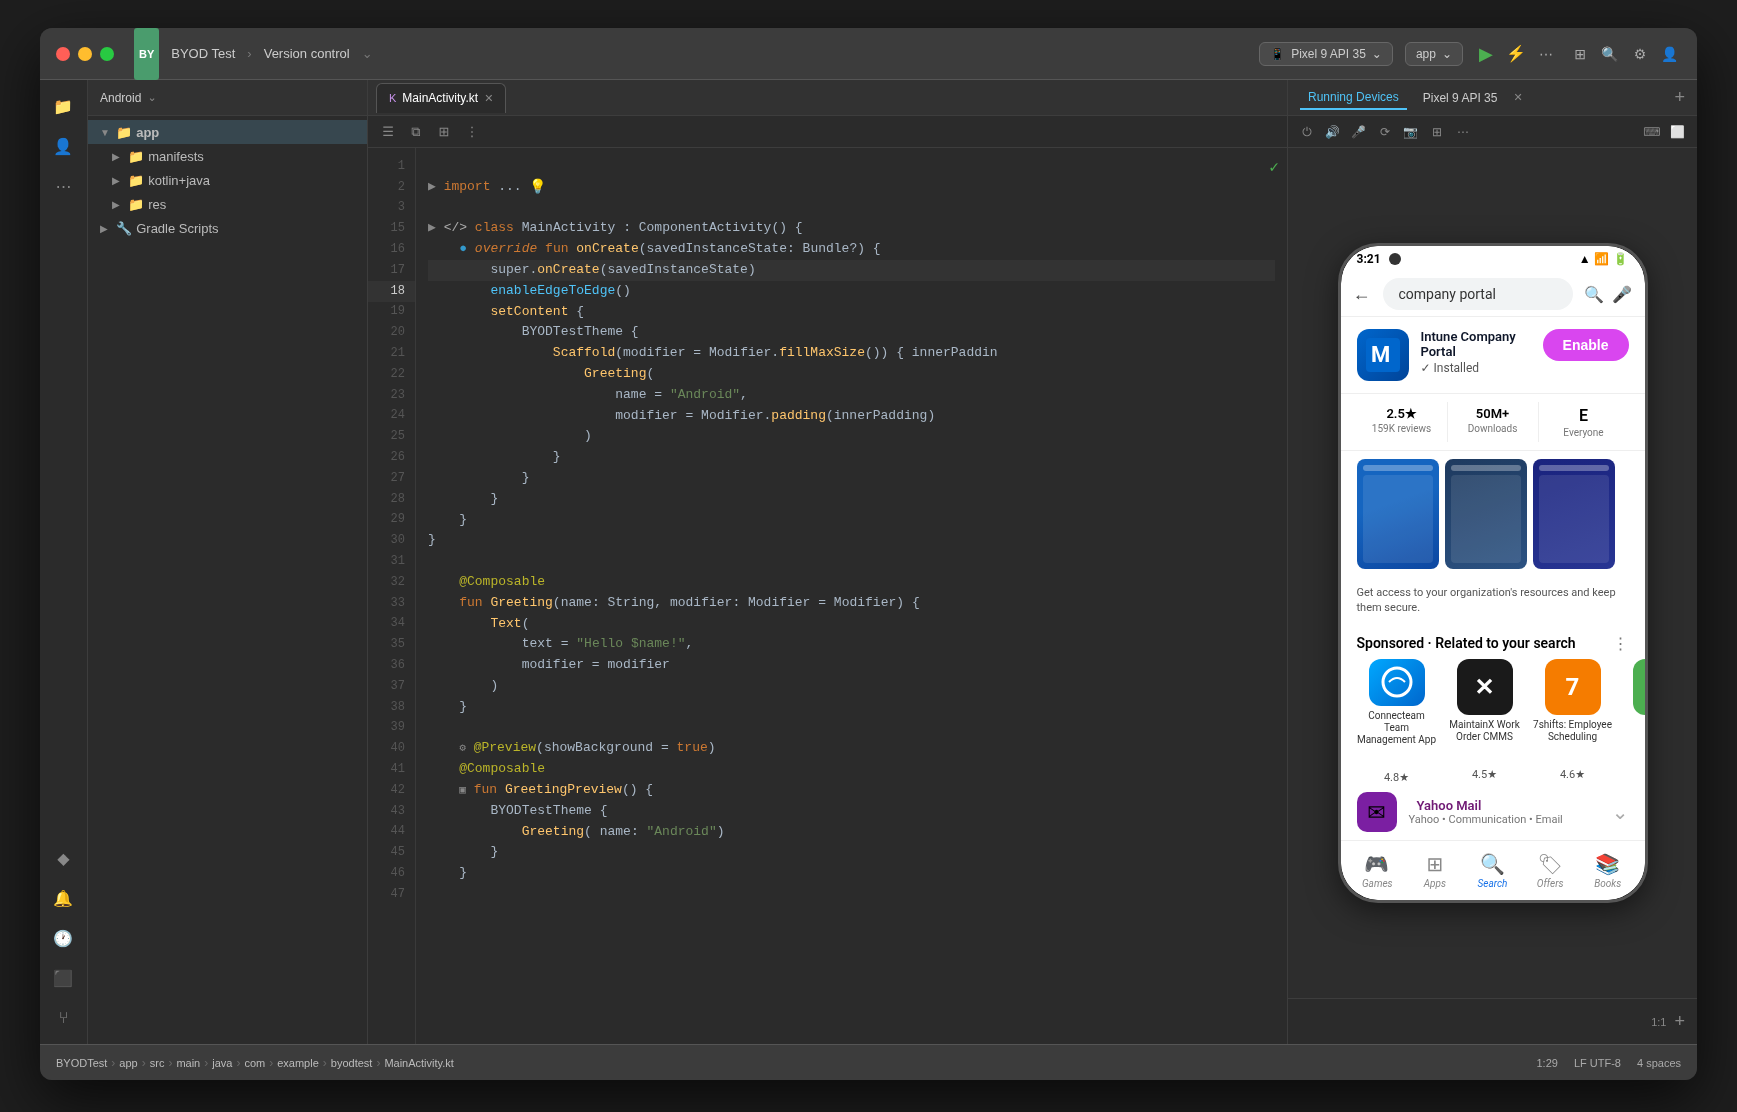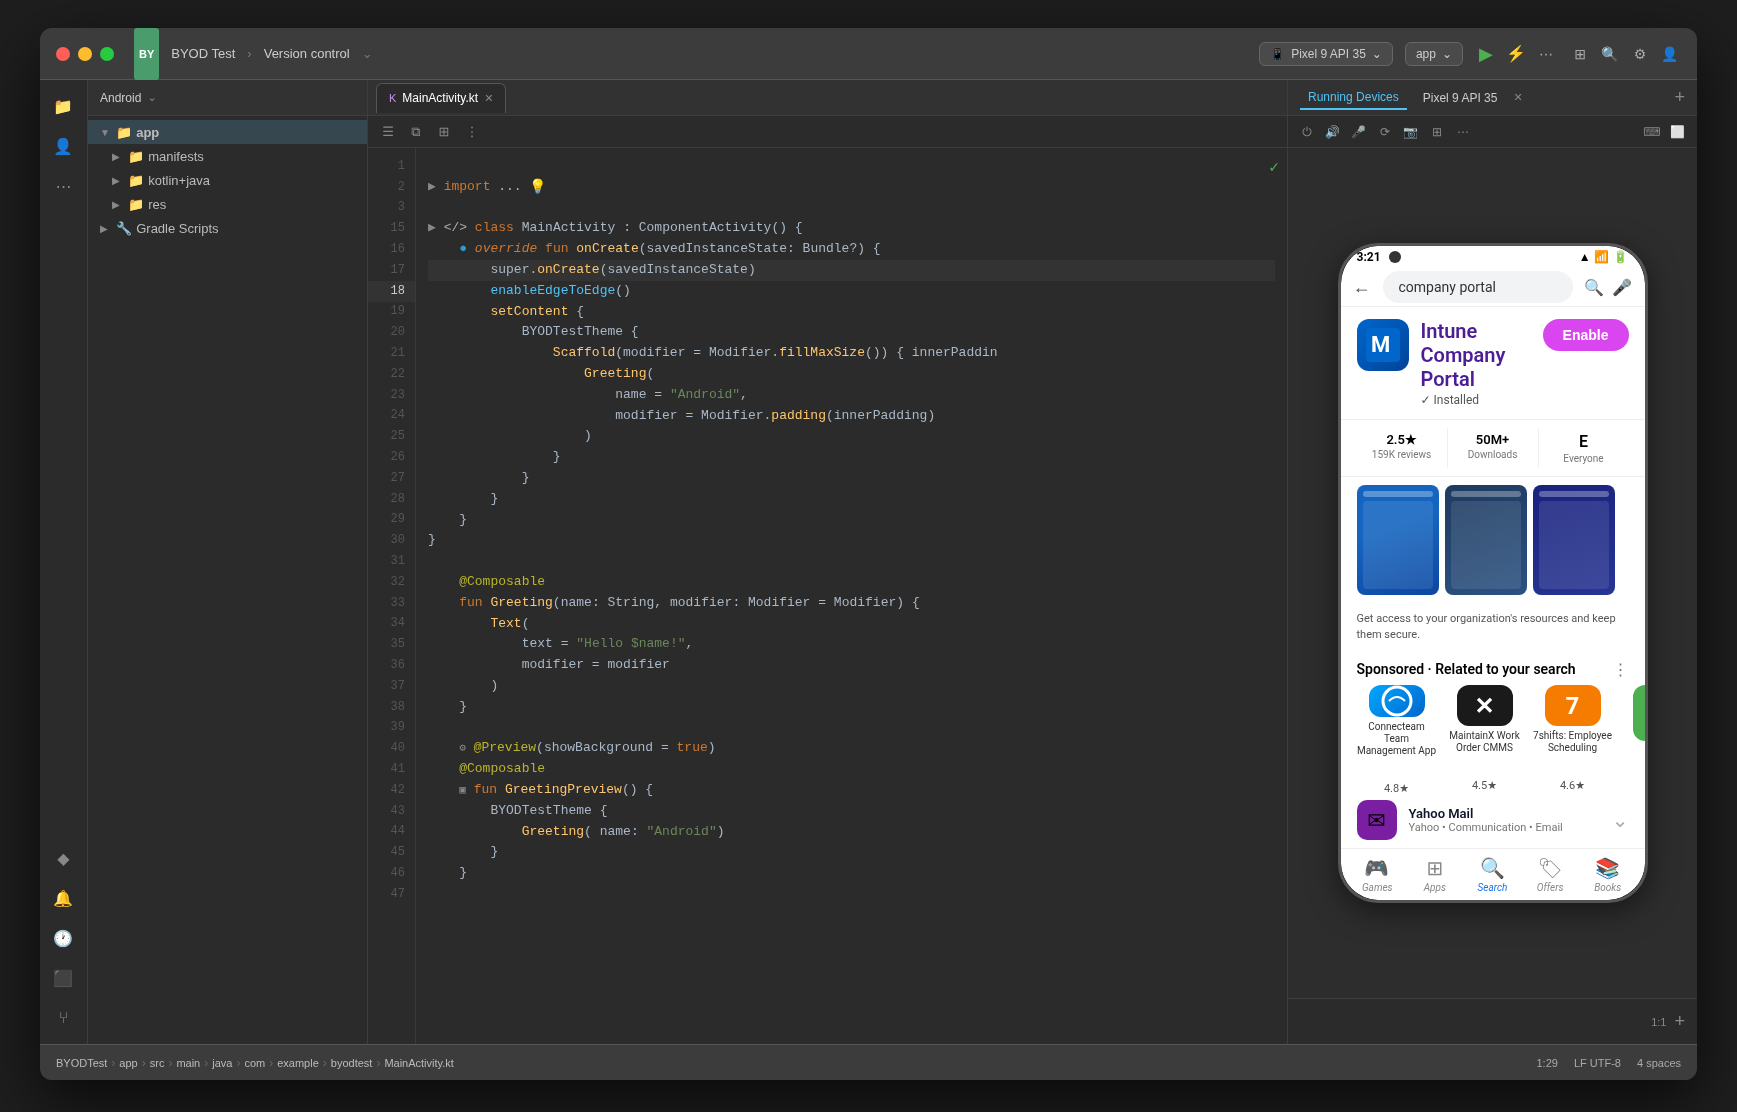--- a/index.html
+++ b/index.html
@@ -432,21 +432,21 @@
       height: 52px;
       border-radius: 12px;
       background: linear-gradient(135deg, #0066cc, #004499);
       display: flex;
       align-items: center;
       justify-content: center;
       font-size: 28px;
       flex-shrink: 0;
     }
     .app-details { flex: 1; }
-    .app-name { font-size: 20px; font-weight: 600; color: #4c1d95; }
+    .app-name { font-size: 13px; font-weight: 600; color: #0f172a; }
     .app-sub { font-size: 12px; color: #555; margin-top: 2px; }
     .install-btn {
       background: #d946ef;
       color: white;
       border: none;
       border-radius: 20px;
       padding: 8px 20px;
       font-size: 14px;
       font-weight: 600;
       cursor: pointer;
@@ -562,21 +562,21 @@
       width: 40px;
       height: 40px;
       border-radius: 10px;
       background: #7b1fa2;
       display: flex;
       align-items: center;
       justify-content: center;
       font-size: 22px;
     }
     .event-details { flex: 1; }
-    .event-name { font-size: 13px; font-weight: 600; color: #0f172a; }
+    .event-name { font-size: 13px; font-weight: 600; color: #701a75; margin-left: 8px; }
     .event-sub { font-size: 11px; color: #777; }
     .event-arrow { color: #aaa; font-size: 20px; }
 
     
     .bottom-nav {
       height: 64px;
       background: #fff;
       border-top: 1px solid #eee;
       display: flex;
       align-items: center;

